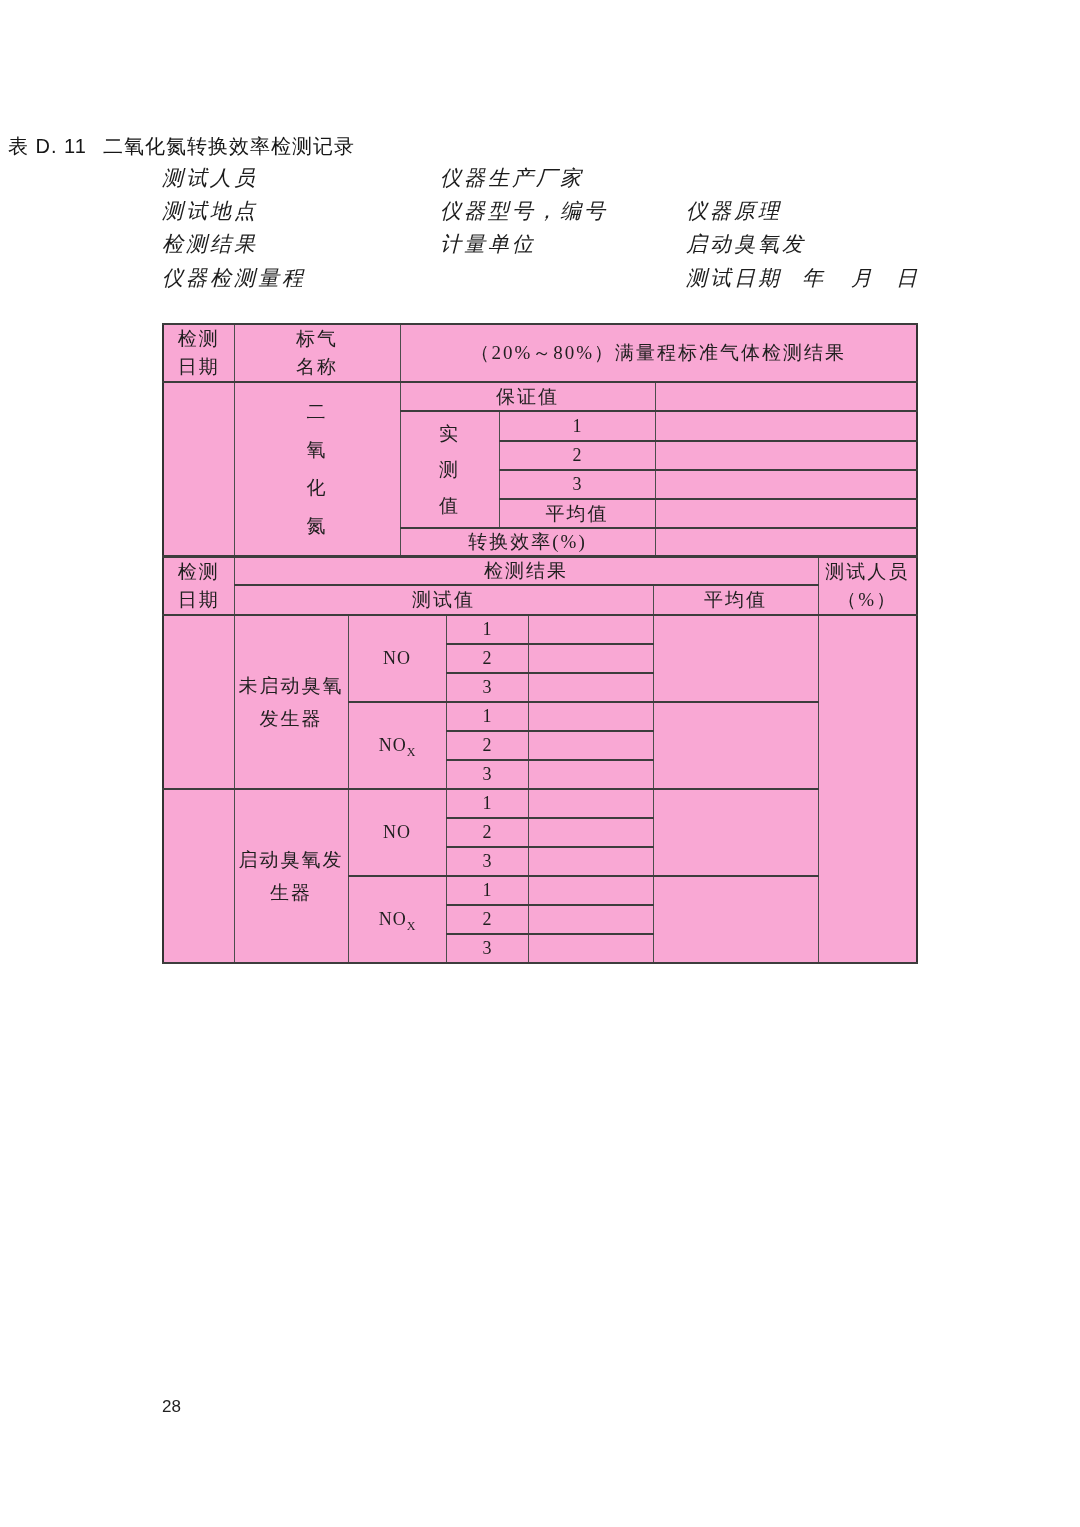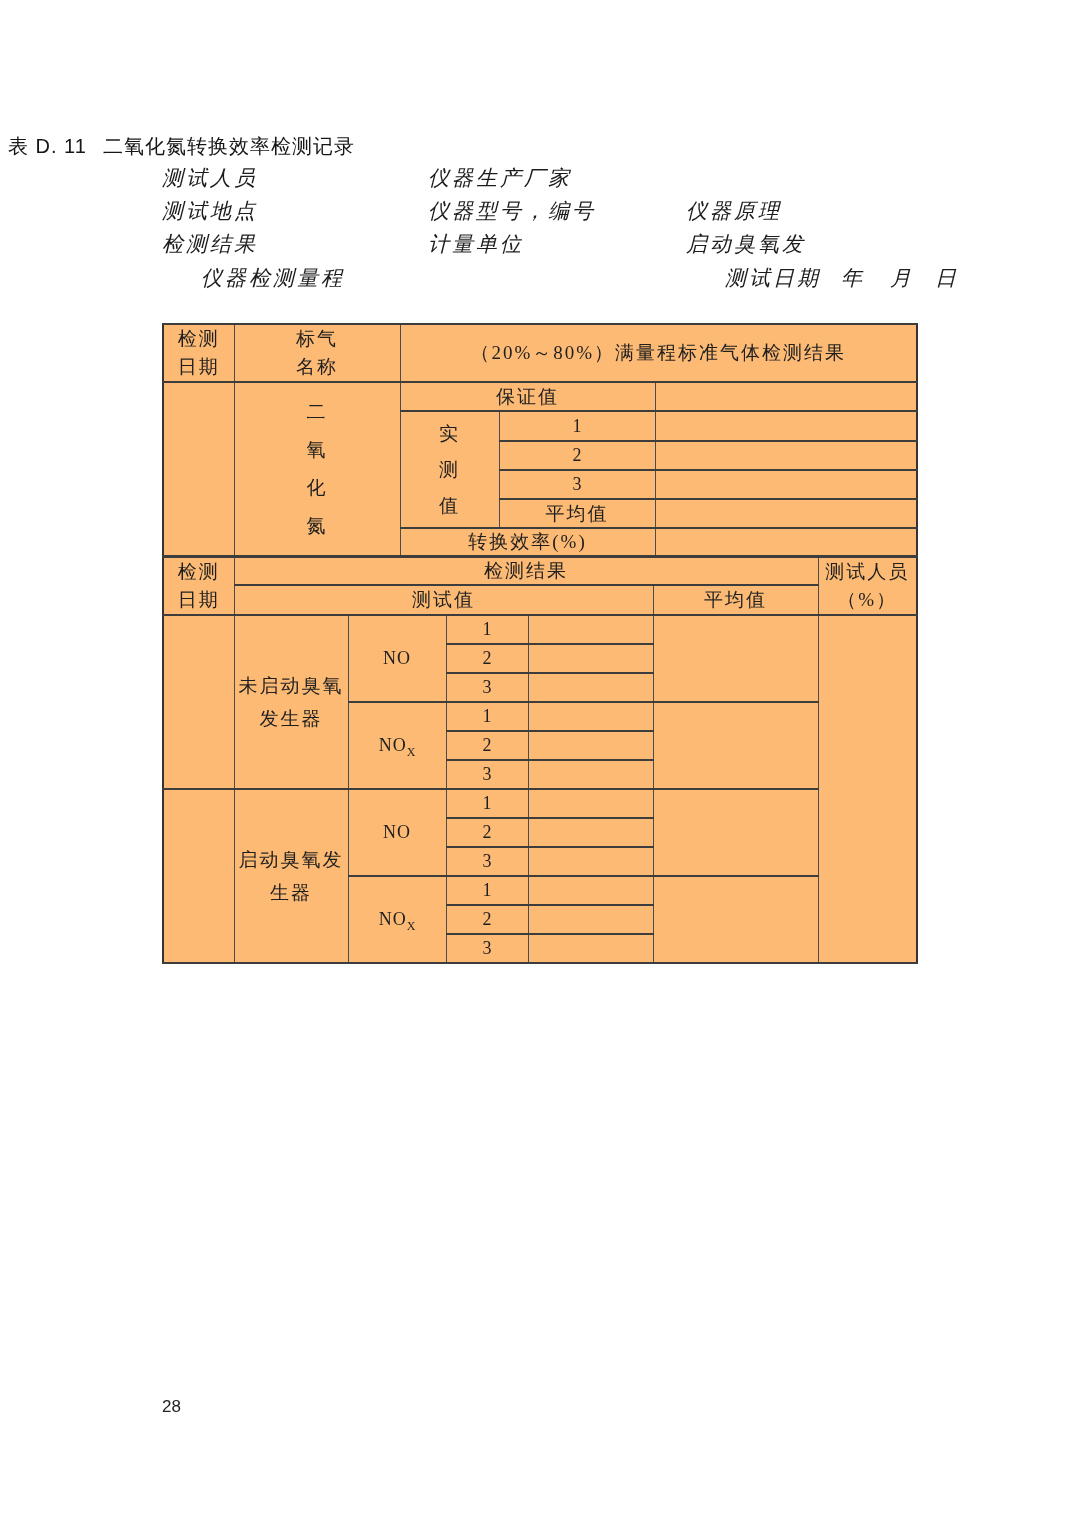--- a/index.html
+++ b/index.html
@@ -7,27 +7,27 @@
         font-family:"Liberation Serif","DejaVu Serif",serif;color:#1f1f1f;}
   
   .title{position:absolute;left:0;top:133px;width:1080px;text-align:left;
          font-family:"Liberation Sans","DejaVu Sans",sans-serif;font-weight:normal;
          font-size:20px;letter-spacing:1px;color:#161616;margin-left:8px;}
   .title .pfx{margin-right:16px;}
   
   .info{position:absolute;left:162px;top:164px;width:780px;height:140px;
         font-size:21px;letter-spacing:3px;color:#1c1c1c;}
   .info-row{position:absolute;left:0;width:780px;height:26px;}
-  .ir1{top:0;} .ir2{top:33px;} .ir3{top:66px;} .ir4{top:100px;margin-left:39px;}
+  .ir1{top:0;} .ir2{top:33px;} .ir3{top:66px;} .ir4{top:100px;}
   .info-row span{position:absolute;top:0;white-space:nowrap;font-style:italic;}
-  .c1{left:0;} .c2{left:266px;} .c3{left:524px;}
+  .c1{left:0;} .c2{left:278px;} .c3{left:524px;}
   .cy{left:640px;} .cm{left:689px;} .cd{left:734px;}
   
   table{position:absolute;border-collapse:collapse;table-layout:fixed;
-        font-size:19px;letter-spacing:2px;color:#1f1f1f;background:#fdba74;}
+        font-size:19px;letter-spacing:2px;color:#1f1f1f;background:#f9a8d4;}
   td,th{border:1px solid #4d4d4d;border-top:2px solid #3d3d3d;border-bottom:2px solid #3d3d3d;
         text-align:center;vertical-align:middle;padding:0;font-weight:normal;overflow:hidden;}
   .t1{left:162px;top:323px;width:756px;height:233px;border:2px solid #333;}
   .t2{left:162px;top:556px;width:756px;height:408px;border:2px solid #333;}
   .ml{white-space:pre-line;}
   .lh28{line-height:28px;}
   .gas-v{line-height:38px;}
   .meas-v{line-height:36px;}
   .blk{line-height:33px;}
   .num{font-size:18px;letter-spacing:0;}

